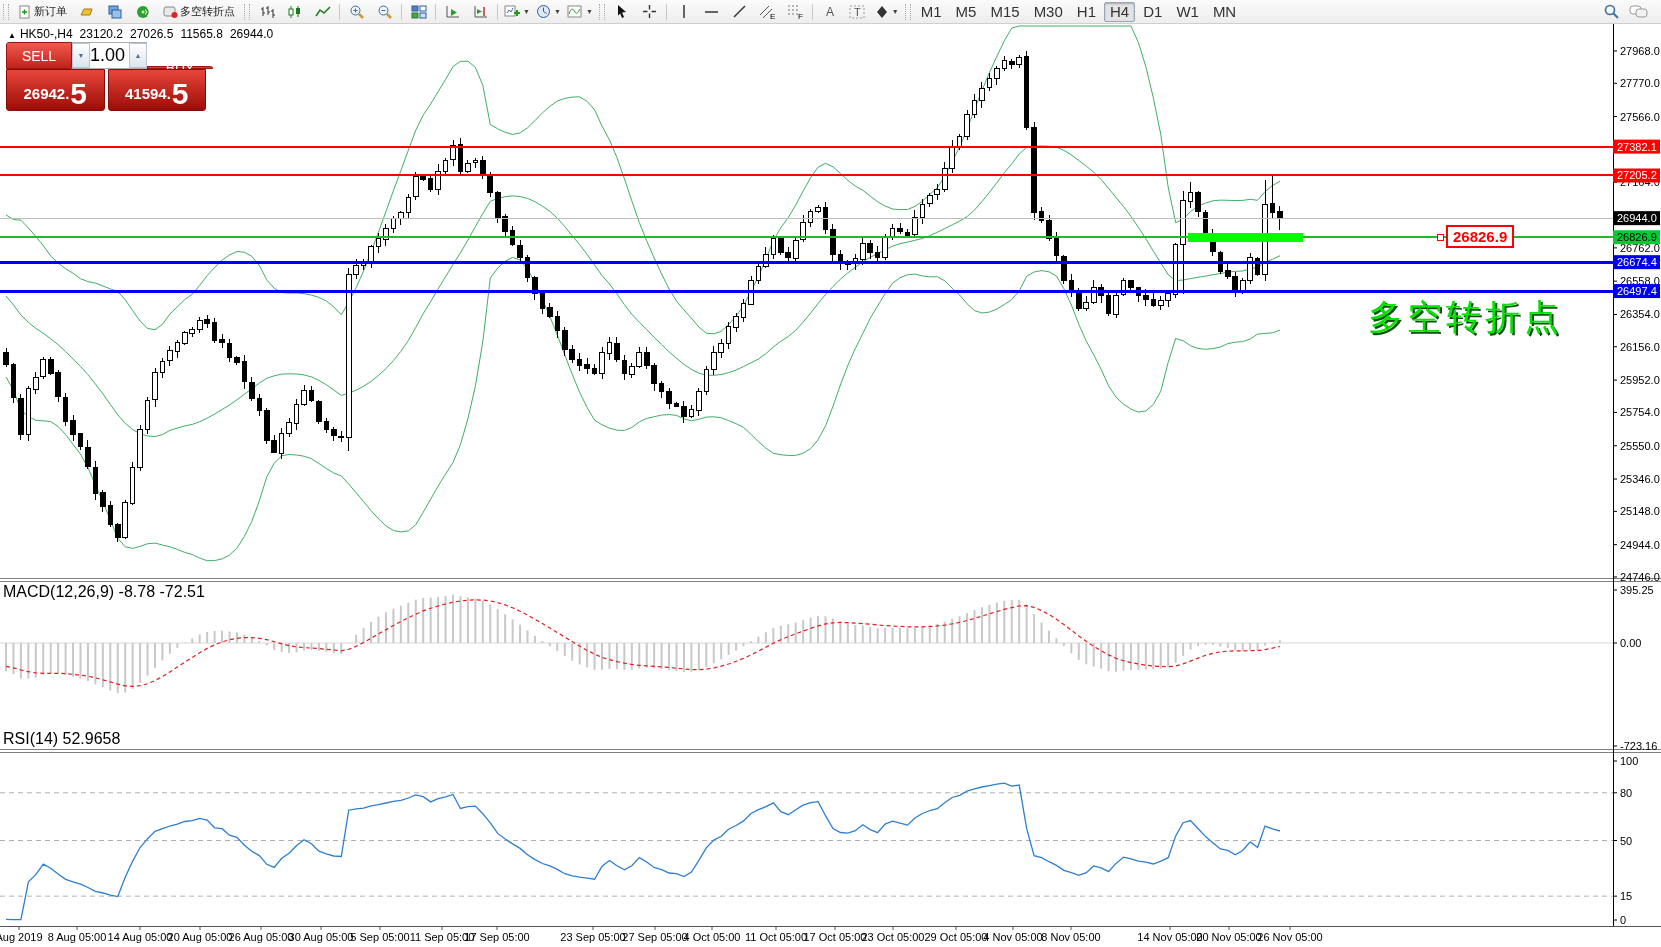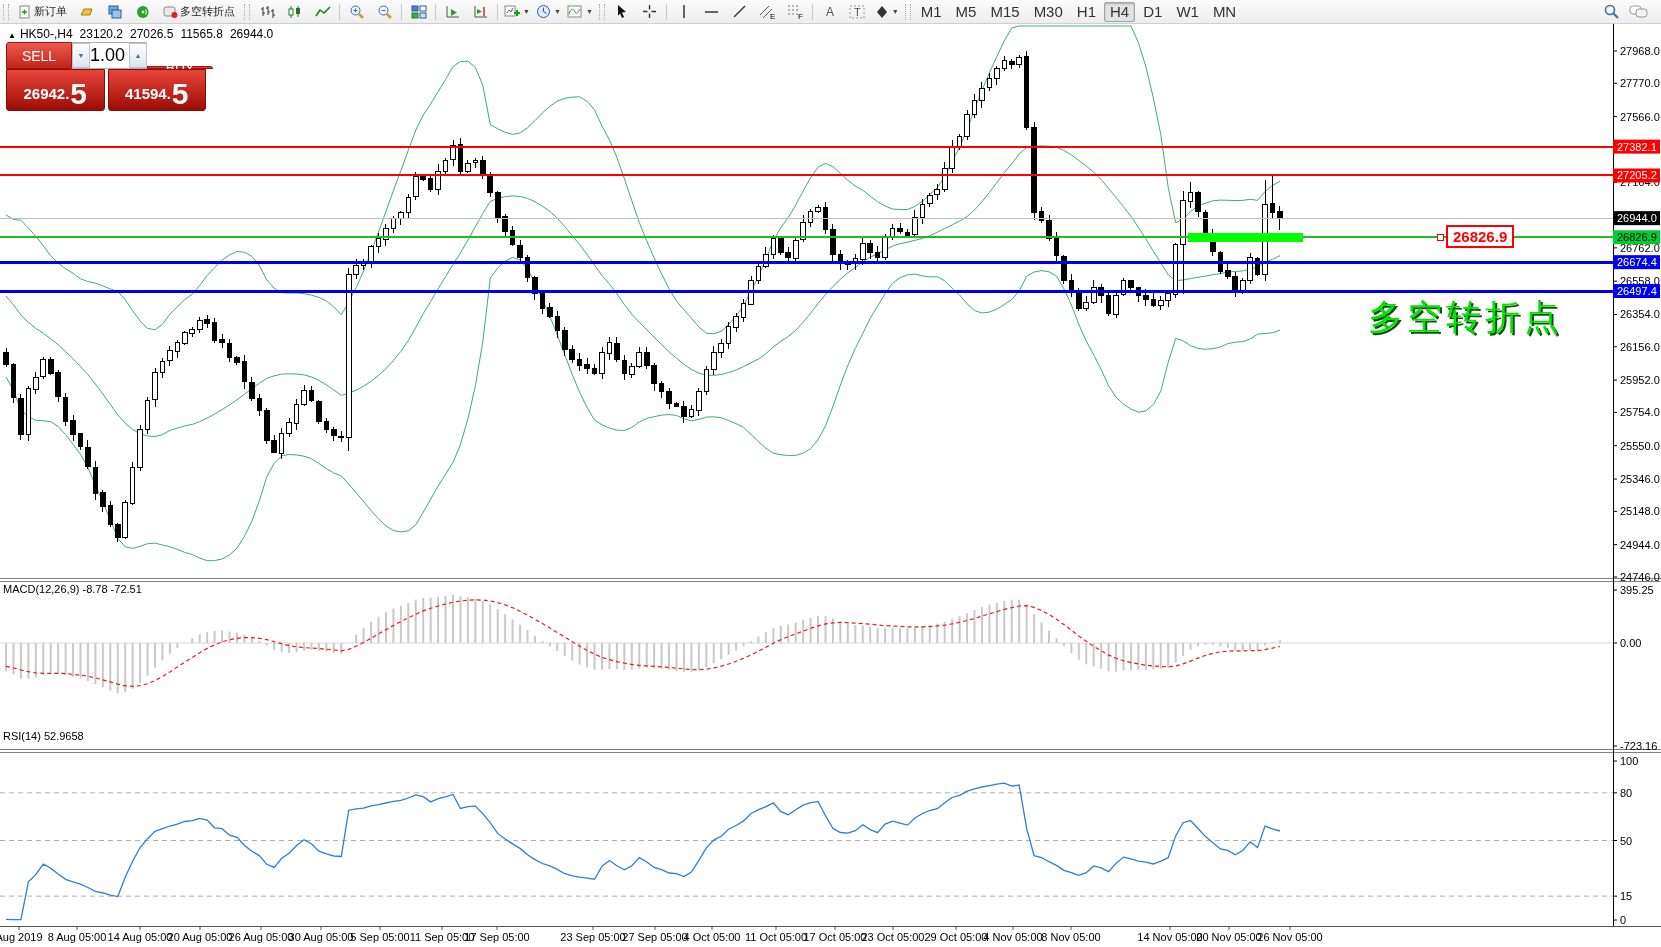--- a/index.html
+++ b/index.html
@@ -30,21 +30,21 @@
   .buy-btn{border-radius:0 3px 0 0;margin-top:24px;}
   .lot-box{flex:1;display:flex;background:#fff;border-top:1px solid #adadad;border-bottom:1px solid #adadad;}
   .lot-step{width:16px;display:flex;align-items:center;justify-content:center;font-size:7px;color:#4a6f9e;
     background:linear-gradient(#fefefe,#dde4ee);border:1px solid #b9c5d6;}
   .lot-input{flex:1;display:flex;align-items:center;justify-content:flex-end;padding-right:4px;font-size:18px;color:#000;}
   .oc-row2{display:flex;height:42px;margin-top:0;gap:3px;}
   .px-cell{flex:1;background:linear-gradient(#e8453a,#9c0c07);border:1px solid #8a0b06;border-radius:0 0 3px 3px;
     color:#fff;display:flex;align-items:flex-end;justify-content:center;padding-bottom:4px;}
   .px-main{font-size:15px;font-weight:bold;margin-bottom:4px;}
   .px-big{font-size:30px;font-weight:bold;line-height:25px;margin-left:1px;}
-  .ind-label{position:absolute;left:3px;font-size:11px;color:#000;z-index:4;}
+  .ind-label{position:absolute;left:3px;font-size:16px;color:#000;z-index:4;}
   #annotation{position:absolute;left:1368px;top:294px;z-index:4;font-size:35px;font-weight:normal;
     letter-spacing:4px;text-shadow:2px 2px 0 #0c520c;white-space:nowrap;}
   #callout{position:absolute;left:1446px;top:225px;z-index:4;background:#fff;border:2px solid #ff0000;
     color:#ff0000;font-size:15px;font-weight:bold;padding:0 5px;line-height:19px;}
   svg text{font-family:"Liberation Sans",sans-serif;}
   #chart-svg{position:absolute;left:0;top:0;z-index:1;}
 </style>
 </head>
 <body>
 

